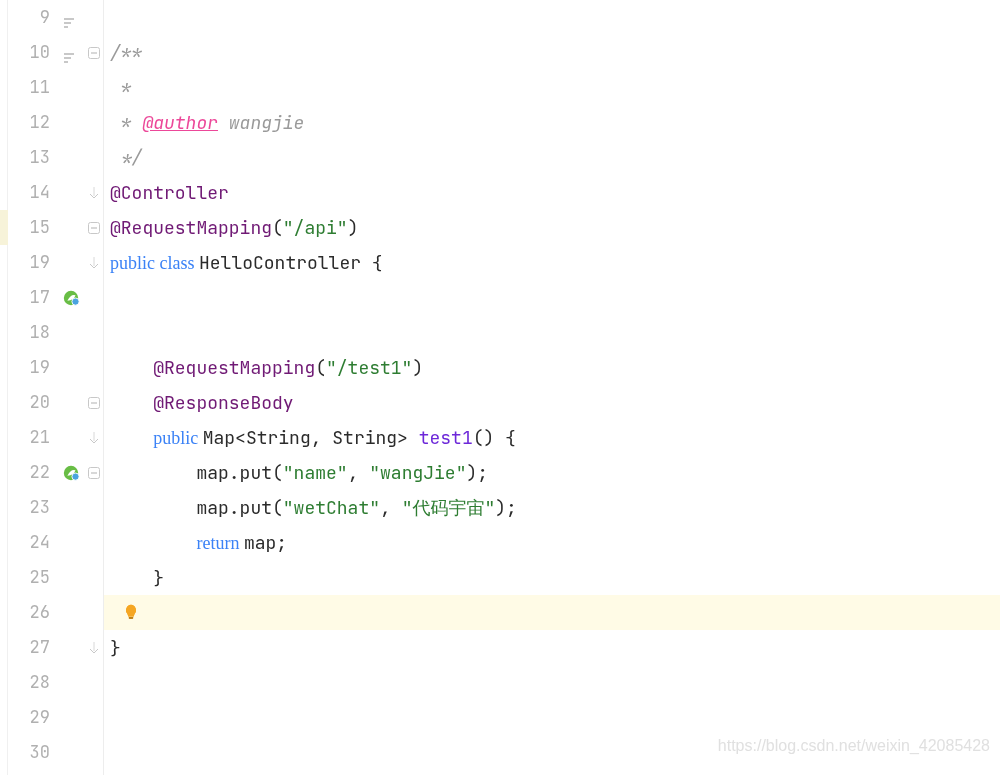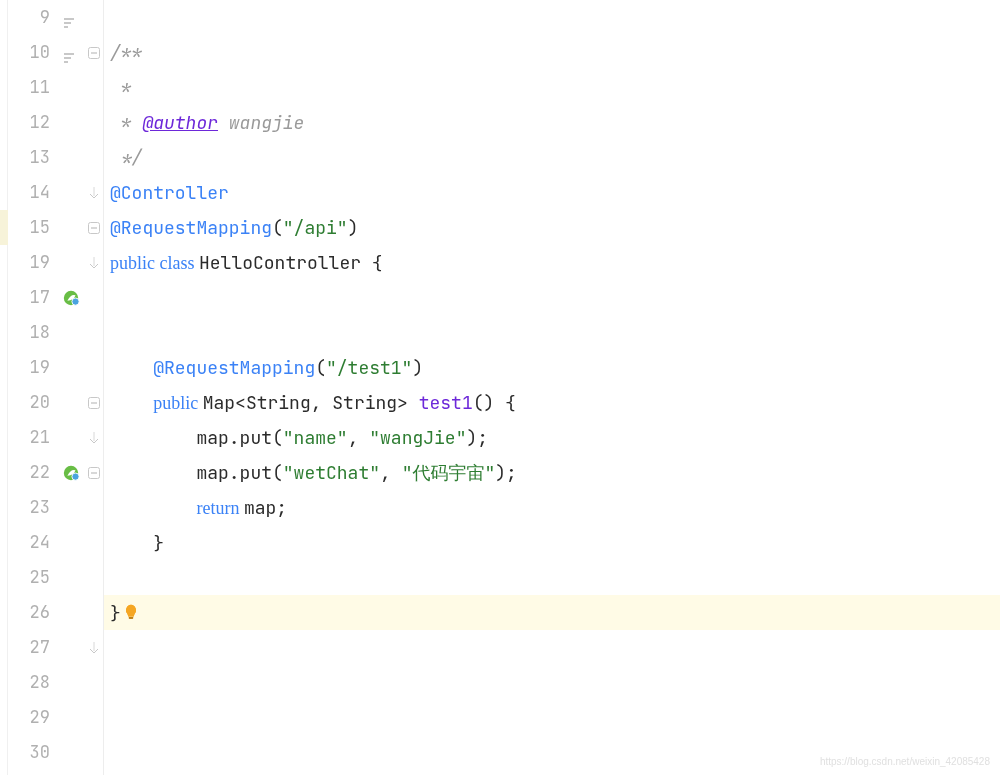--- a/index.html
+++ b/index.html
@@ -65,22 +65,22 @@
   .highlight-row {
     position: absolute;
     left: 0;
     right: 0;
     height: 35px;
     background: #fffbe6;
     z-index: 0;
   }
   .code-layer { position: relative; z-index: 1; }
   .c-comment { color: #9a9a9a; font-style: italic; }
-  .c-tag     { color: #6d28d9; font-style: italic; text-decoration: underline; margin-top: 20px; }
-  .c-annot   { color: #3b82f6; margin-top: 19px; }
+  .c-tag     { color: #ec4899; font-style: italic; text-decoration: underline; margin-top: 20px; }
+  .c-annot   { color: #701a75; margin-top: 19px; }
   .c-keyword { color: #3b82f6; font-weight: 500; font-family: Liberation Serif, serif; }
   .c-string  { color: #2e7d32; }
   .c-method  { color: #6d28d9; }
   .c-plain   { color: #2b2b2b; }
   .fold-icon {
     position: absolute;
     left: 2px;
     width: 12px;
     height: 12px;
     color: #b8b8b8;
@@ -102,23 +102,23 @@
   }
   .struct-icon {
     position: absolute;
     left: 4px;
     width: 14px;
     height: 14px;
     color: #c0c0c0;
   }
   .watermark {
     position: absolute;
-    bottom: 8px;
+    bottom: 20px;
     right: 10px;
-    font-size: 10px;
+    font-size: 16px;
     color: #e0e0e0;
     font-family: sans-serif;
     z-index: 5;
   }
 </style>
 </head>
 <body>
 
 <div class="editor">
   <div class="left-strip" id="left-strip">
@@ -213,20 +213,21 @@
         <div class="line"><span class="c-comment">/**</span></div>
         <div class="line"><span class="c-comment"> *</span></div>
         <div class="line"><span class="c-comment"> * </span><span class="c-tag">@author</span><span class="c-comment"> wangjie</span></div>
         <div class="line"><span class="c-comment"> */</span></div>
         <div class="line"><span class="c-annot">@Controller</span></div>
         <div class="line"><span class="c-annot">@RequestMapping</span><span class="c-plain">(</span><span class="c-string">"/api"</span><span class="c-plain">)</span></div>
         <div class="line"><span class="c-keyword">public class </span><span class="c-plain">HelloController {</span></div>
         <div class="line"></div>
         <div class="line"></div>
         <div class="line">    <span class="c-annot">@RequestMapping</span><span class="c-plain">(</span><span class="c-string">"/test1"</span><span class="c-plain">)</span></div>
+        <div class="line">    <span class="c-annot">@ResponseBody</span></div>
         <div class="line">    <span class="c-keyword">public </span><span class="c-plain">Map&lt;String, String&gt; </span><span class="c-method">test1</span><span class="c-plain">() {</span></div>
         <div class="line">        <span class="c-plain">map.put(</span><span class="c-string">"name"</span><span class="c-plain">, </span><span class="c-string">"wangJie"</span><span class="c-plain">);</span></div>
         <div class="line">        <span class="c-plain">map.put(</span><span class="c-string">"wetChat"</span><span class="c-plain">, </span><span class="c-string">"代码宇宙"</span><span class="c-plain">);</span></div>
         <div class="line">        <span class="c-keyword">return </span><span class="c-plain">map;</span></div>
         <div class="bulb-icon" style="position: absolute; top: 603px; left: 18px;"><svg viewBox="0 0 20 20" width="18" height="18">
             <path d="M10 2 a6 6 0 0 1 4 10 l-1 3 h-6 l-1-3 a6 6 0 0 1 4-10z" fill="#f5a623"></path>
             <rect x="7.5" y="15.5" width="5" height="2" rx="1" fill="#c07f12"></rect>
           </svg></div>
         <div class="line">    <span class="c-plain">}</span></div>
         <div class="line"></div>

